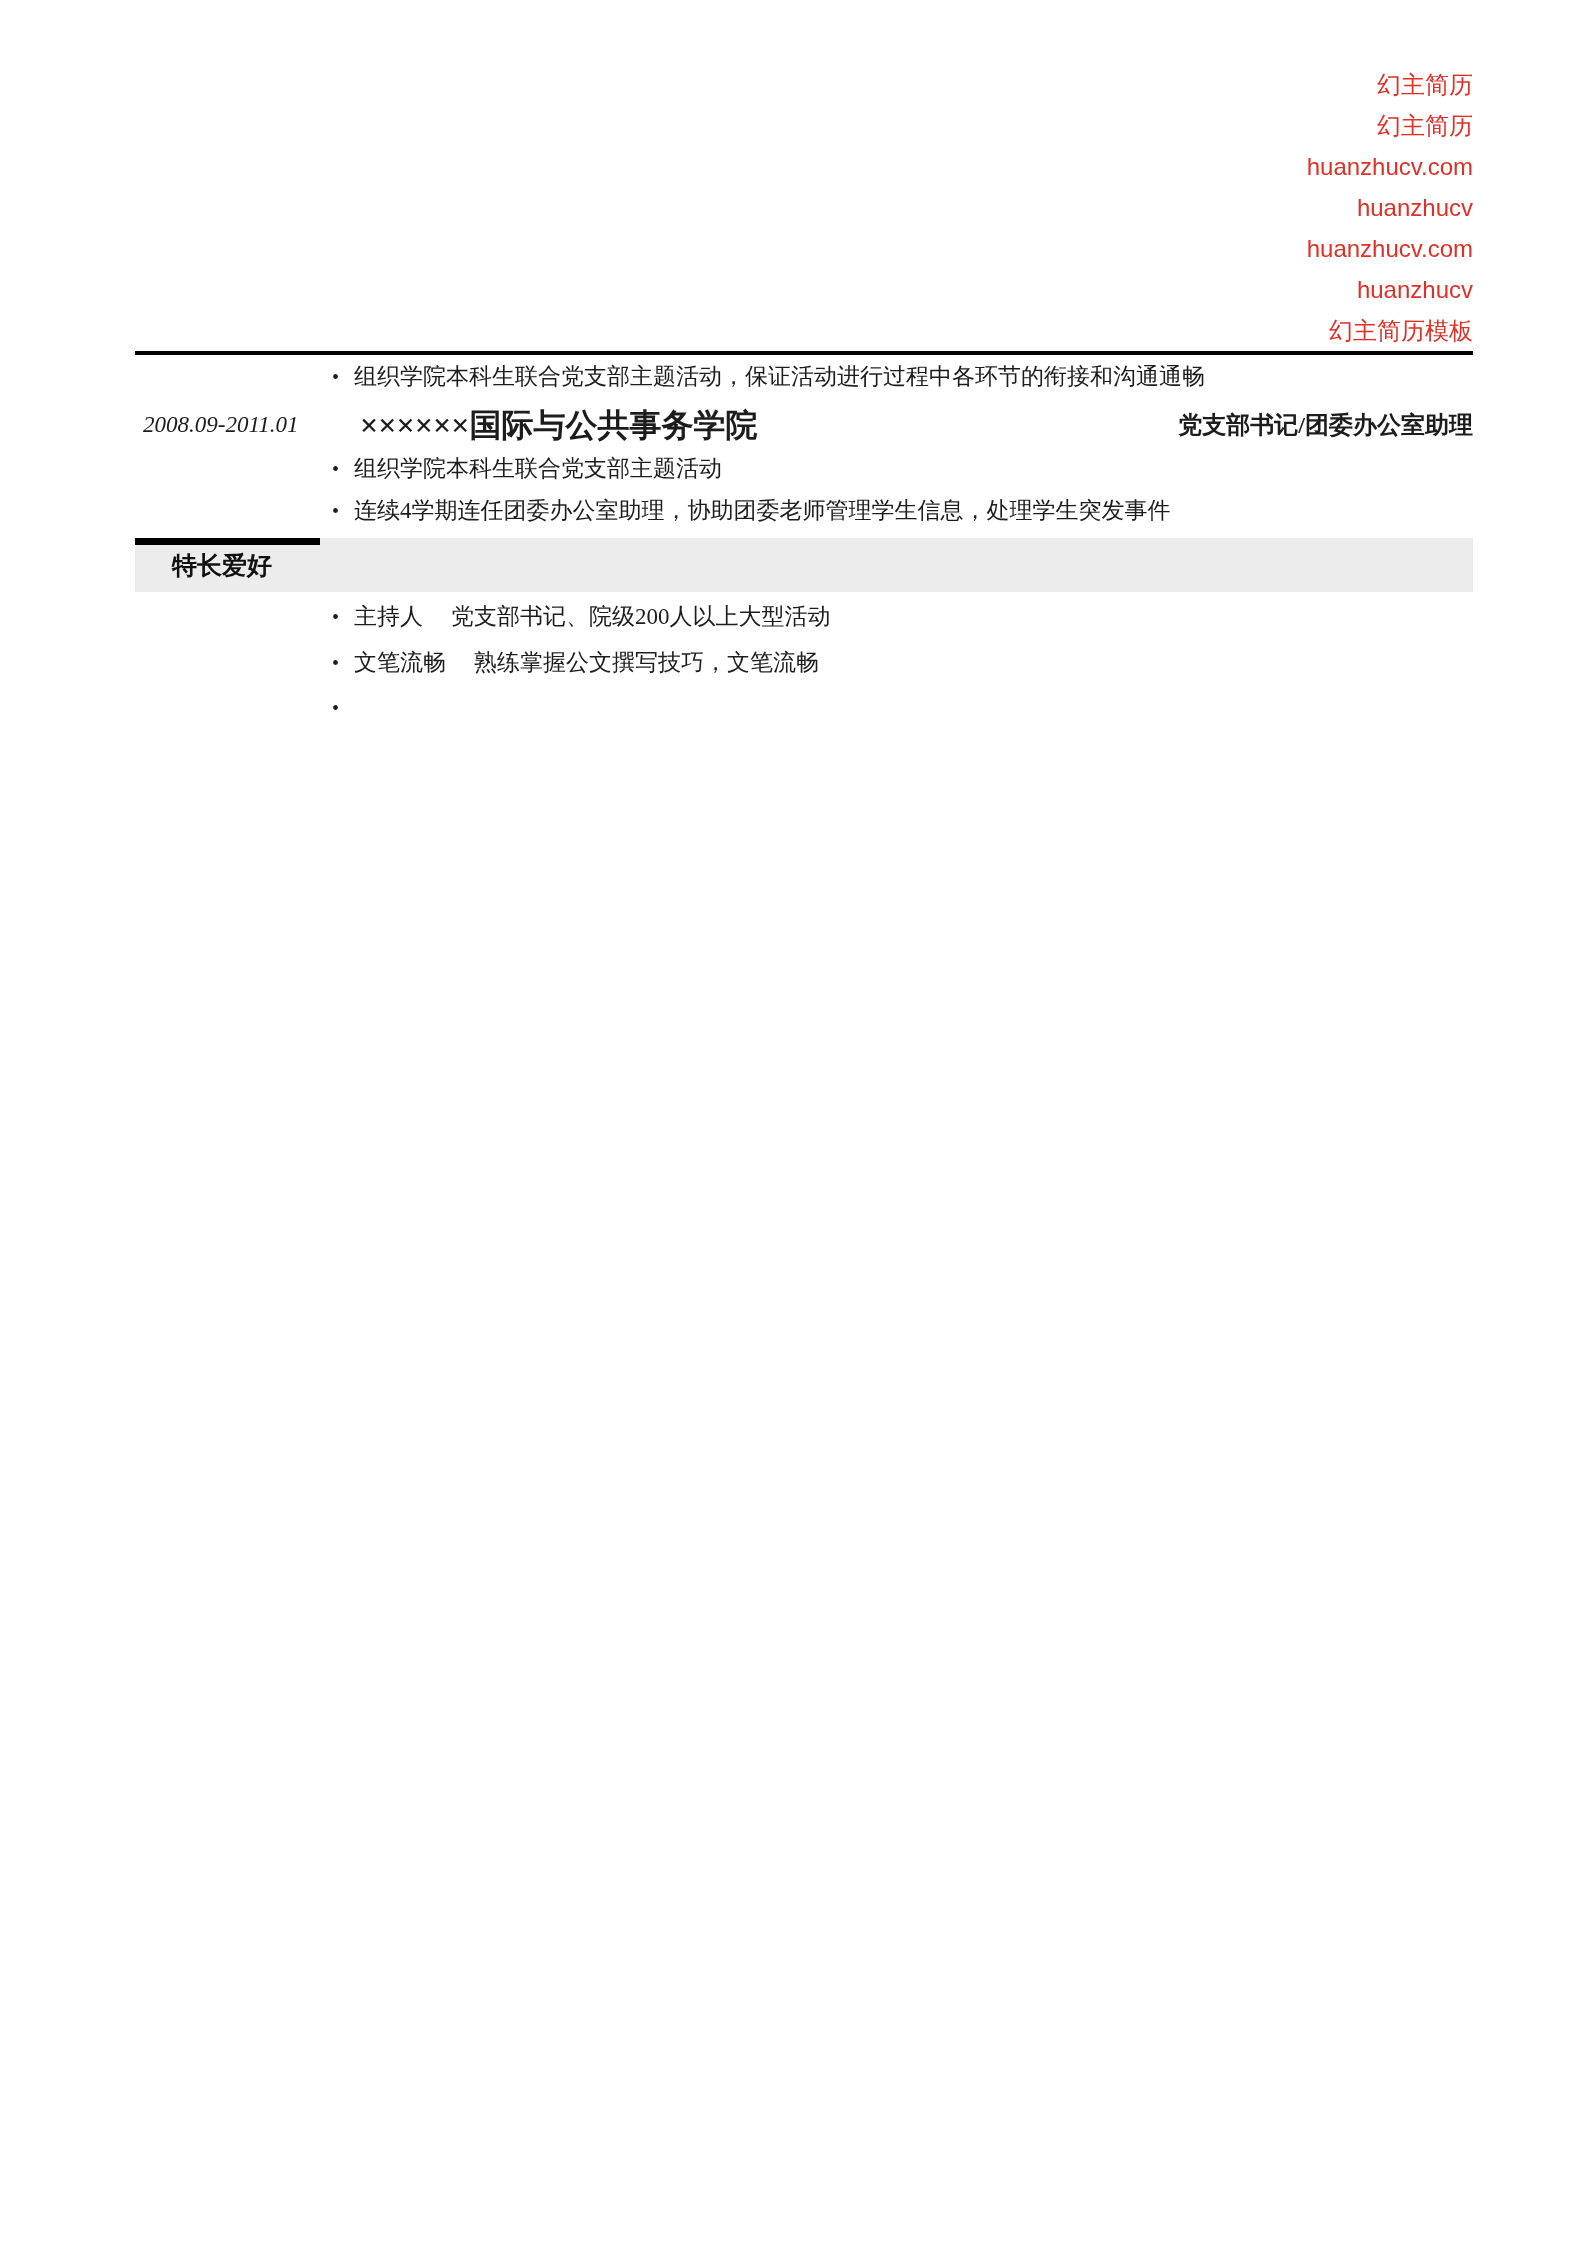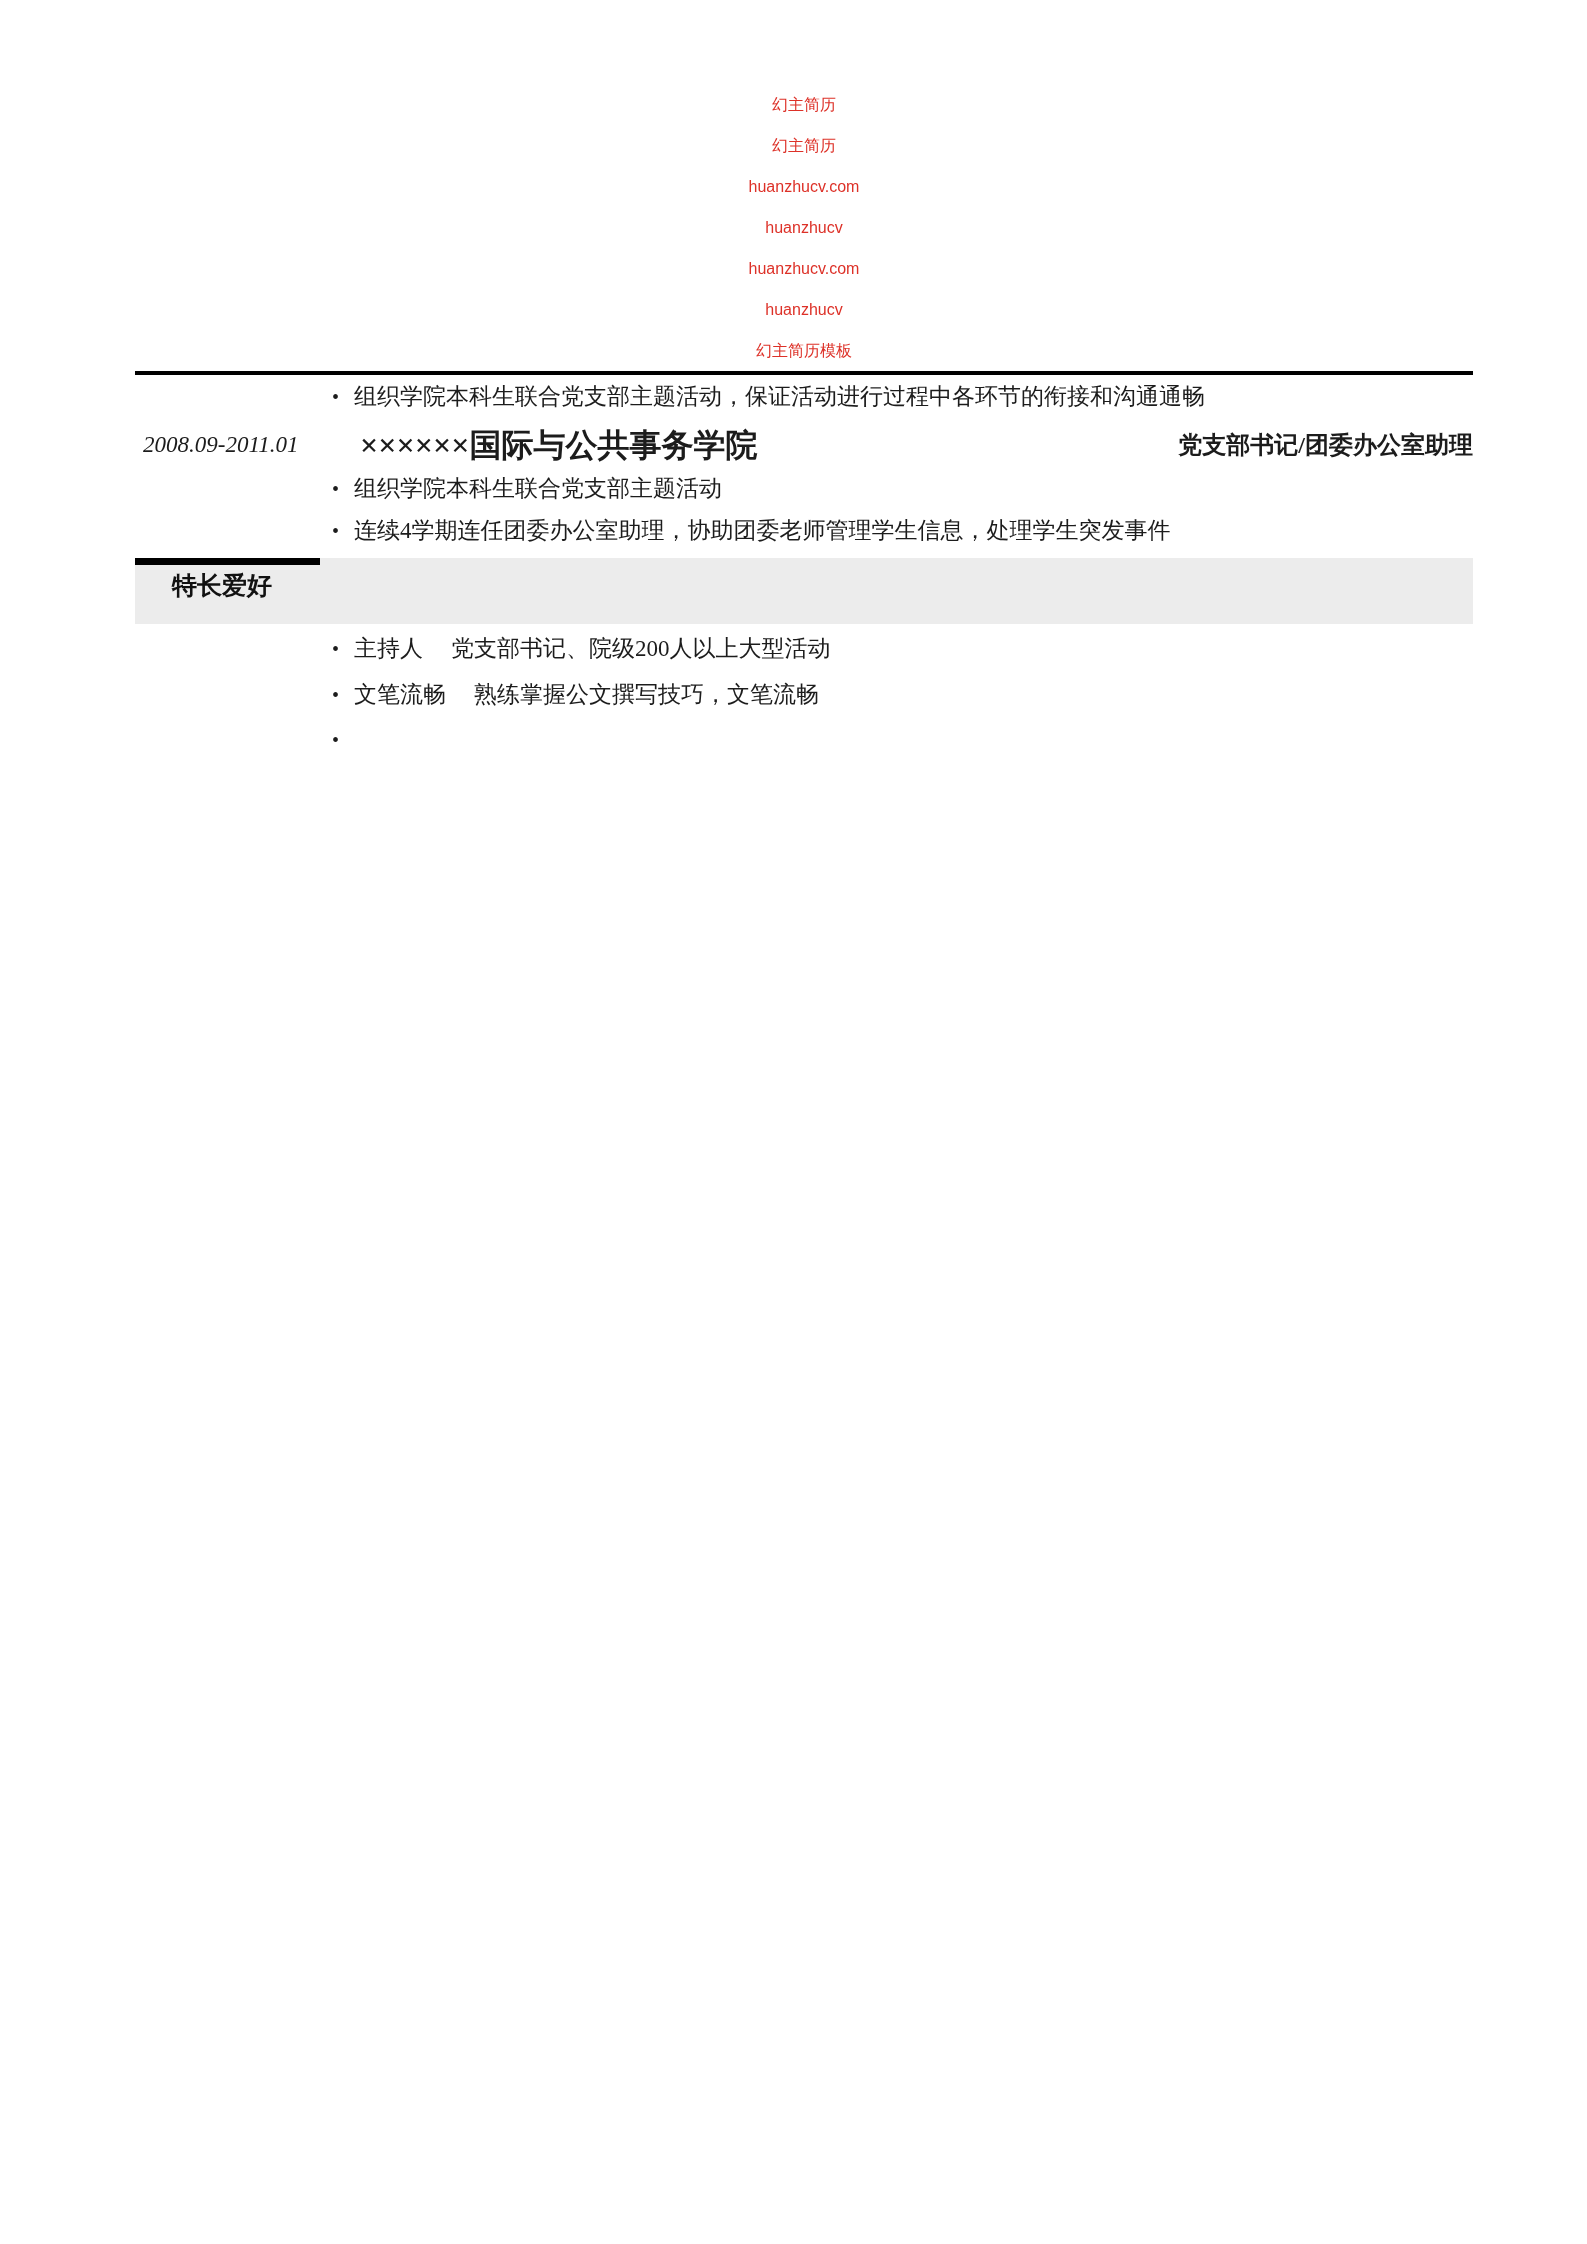--- a/index.html
+++ b/index.html
@@ -11,24 +11,24 @@
     color:#1c1c1c;
     overflow:hidden;
   }
   .content{
     position:absolute;
     left:135px;top:0;
     width:1338px;
   }
   
   .watermark{
-    padding-top:84px;
-    text-align:center;
+    padding-top:64px;
+    text-align:right;
     font-family:"Liberation Sans","DejaVu Sans",sans-serif;
-    font-size:16px;
+    font-size:24px;
     line-height:41px;
     color:#dd3128;
   }
   .watermark .wm-line{display:block;}
   
   .top-rule{
     border:none;
     border-top:4px solid #000000;
     margin:0;
     width:100%;
@@ -69,21 +69,21 @@
   }
   .entry-role{
     margin-left:auto;
     font-weight:bold;
     font-size:24px;
   }
   
   .section-header{
     position:relative;
     margin-top:7px;
-    height:66px;
+    height:54px;
     background:#ececec;
   }
   .section-header .accent{
     position:absolute;
     top:0;left:0;
     width:185px;height:7px;
     background:#000000;
   }
   .section-header .section-title{
     padding-left:37px;

